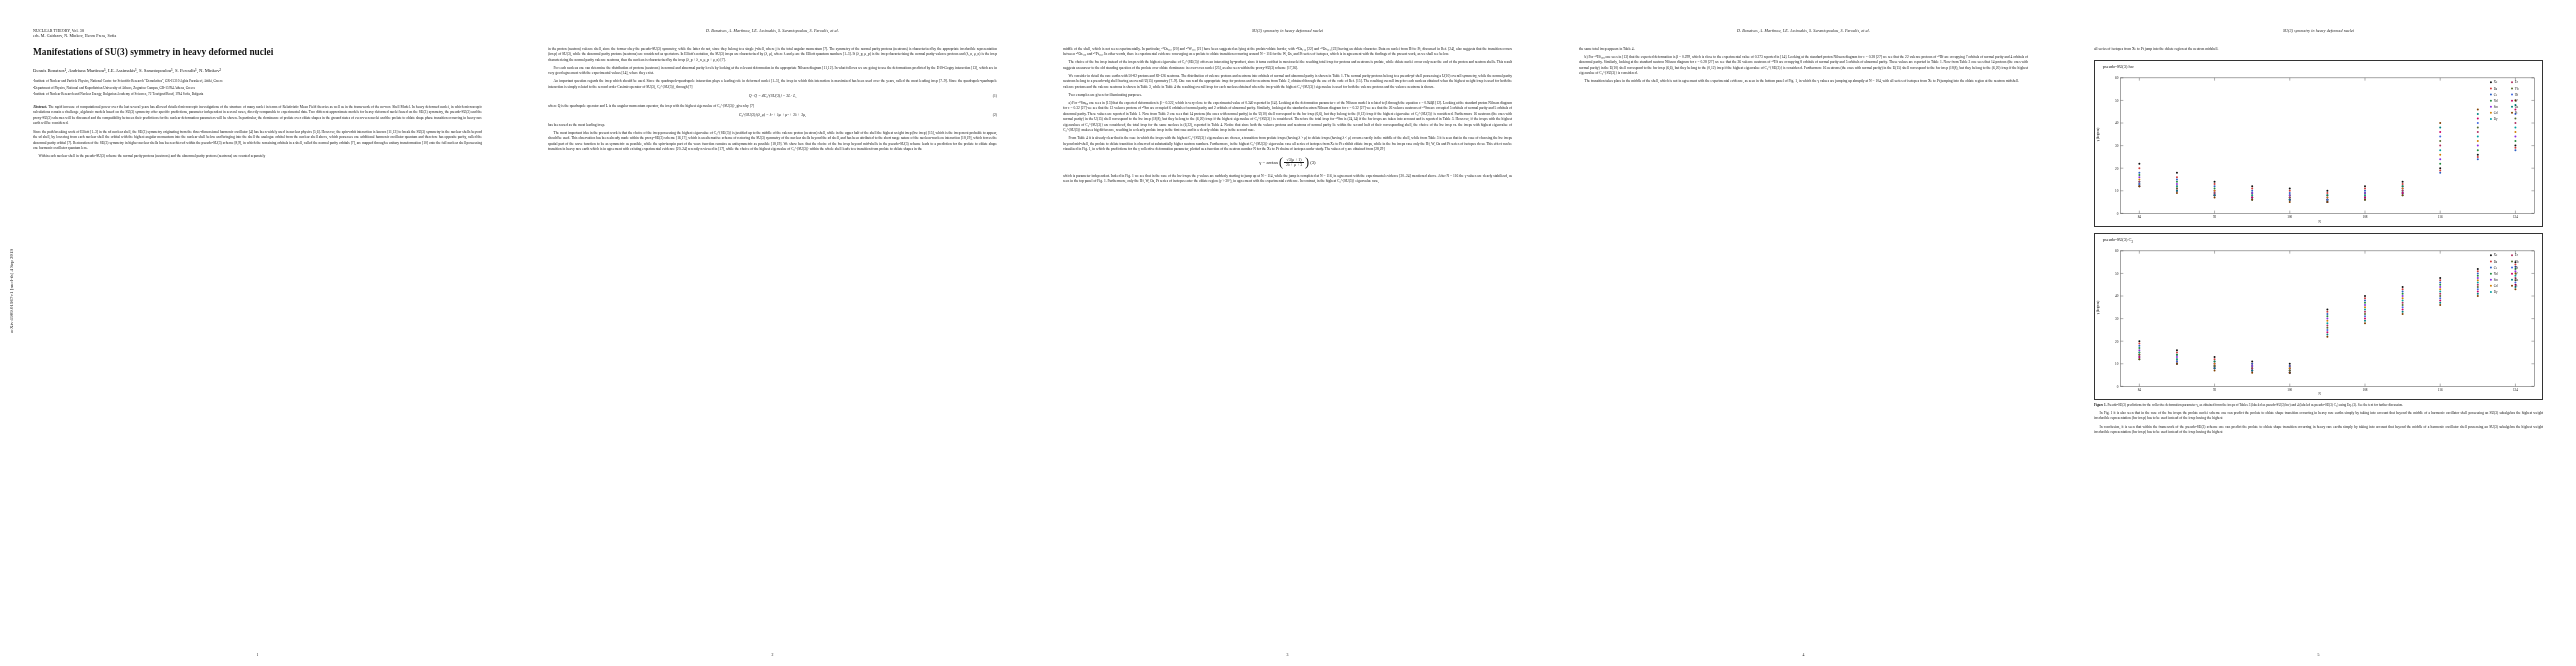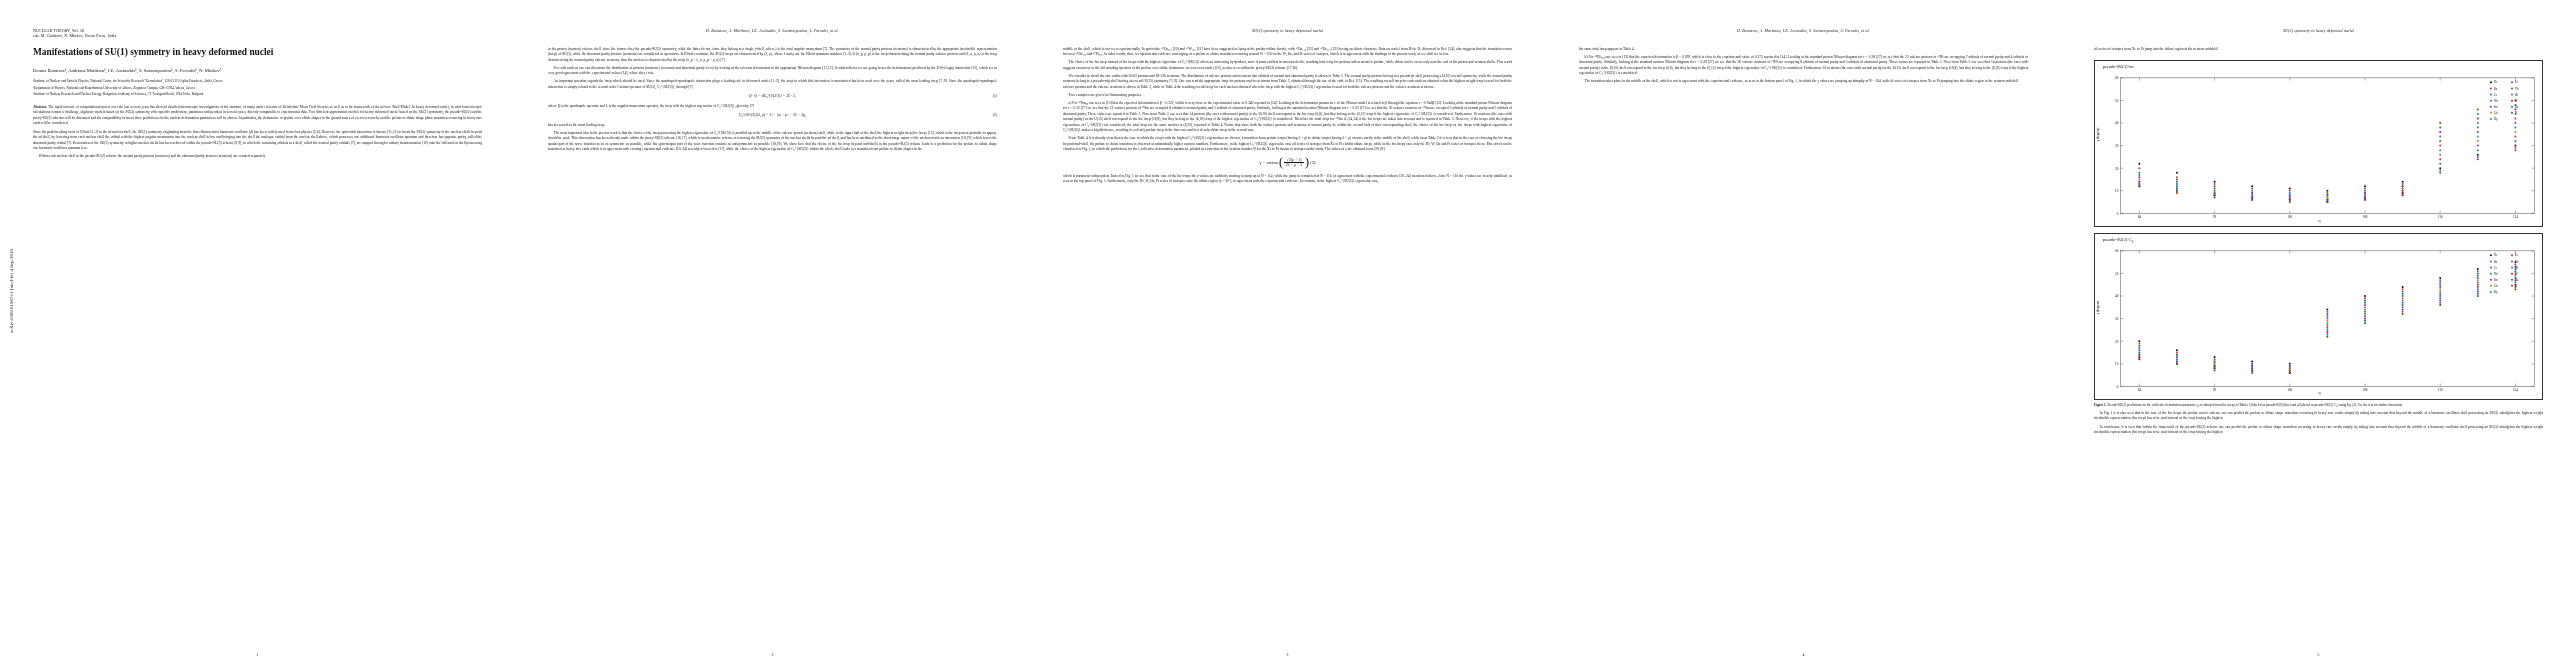--- a/index.html
+++ b/index.html
@@ -151,21 +151,21 @@
 <div class="sheet">
 
   <div class="page p1">
     <div class="arxiv-stamp">arXiv:1909.01967v1  [nucl-th]  4 Sep 2019</div>
 
     <div class="runhead left">
       <div>NUCLEAR THEORY, Vol. 38</div>
       <div>eds. M. Gaidarov, N. Minkov, Heron Press, Sofia</div>
     </div>
 
-    <div class="title">Manifestations of SU(1) symmetry in heavy deformed nuclei</div>
+    <div class="title">Manifestations of SU(3) symmetry in heavy deformed nuclei</div>
 
     <div class="authors">Dennis Bonatsos¹, Andriana Martinou¹, I.E. Assimakis¹, S. Sarantopoulou¹, S. Peroulis¹, N. Minkov²</div>
 
     <div class="affils">
       <div>¹Institute of Nuclear and Particle Physics, National Centre for Scientific Research "Demokritos", GR-15310 Aghia Paraskevi, Attiki, Greece</div>
       <div>²Department of Physics, National and Kapodistrian University of Athens, Zografou Campus, GR-15784 Athens, Greece</div>
       <div>³Institute of Nuclear Research and Nuclear Energy, Bulgarian Academy of Sciences, 72 Tzarigrad Road, 1784 Sofia, Bulgaria</div>
     </div>
 
     <div class="abstract">

